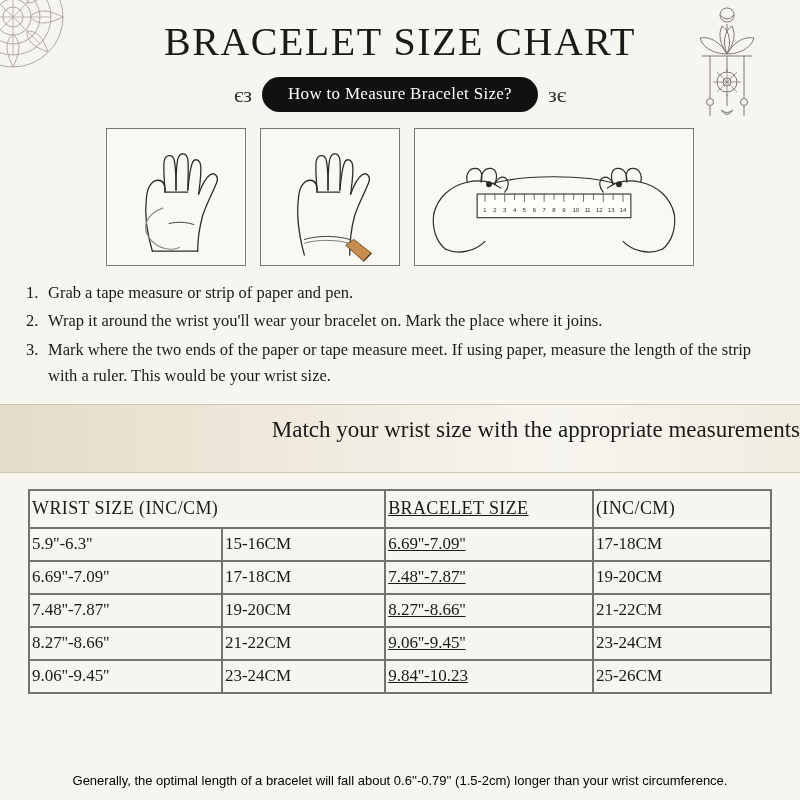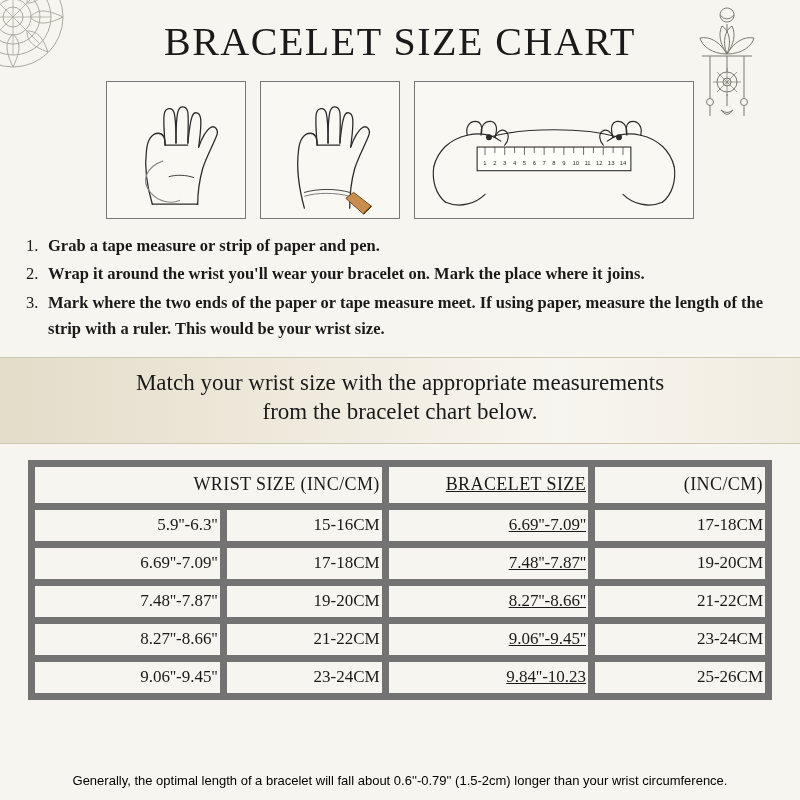--- a/index.html
+++ b/index.html
@@ -98,48 +98,48 @@
     font-size: 16.5px;
     line-height: 1.6;
     font-family: "Liberation Serif", serif;
   }
   .step {
     display: flex;
     gap: 6px;
     margin-bottom: 2px;
   }
   .step-num { width: 16px; flex: none; }
-  .step-text { flex: 1; font-weight: bold; }
+  .step-text { flex: 1; }
 
   
   .banner {
     margin-top: 14px;
-    padding: 10px 0 16px 0;
-    text-align: center;
+    padding: 10px 0 28px 0;
+    text-align: right;
     font-size: 23px;
     line-height: 1.3;
     background: linear-gradient(to right, #e3dcc9 0%, #efe9dc 35%, #f7f5ef 70%, #f1ece0 100%);
     border-top: 1px solid #cfc7b2;
     border-bottom: 1px solid #cfc7b2;
   }
 
   
   .table-wrap {
     margin: 16px 28px 0 28px;
   }
   table.size-table {
     width: 100%;
     border-collapse: collapse;
     font-size: 17px;
     font-family: "Liberation Serif", serif;
   }
   table.size-table th,
   table.size-table td {
-    border: 7px solid #737373;
-    text-align: right;
+    border: 2px solid #737373;
+    text-align: left;
     padding: 5px 2px 6px 2px;
     font-weight: normal;
   }
   table.size-table thead th {
     font-size: 18px;
     letter-spacing: 0.4px;
     padding: 7px 2px 8px 2px;
   }
   .col-a { width: 26%; }
   .col-b { width: 22%; }
@@ -216,20 +216,25 @@
       <circle cx="72" cy="100" r="3.5"></circle>
       <path d="M38 104 L38 114"></path>
       <path d="M72 104 L72 114"></path>
       <path d="M55 92 L55 104"></path>
       <path d="M49 108 q6 9 12 0 q-6 5 -12 0Z"></path>
     </g>
   </svg>
 
   <h1 class="title">BRACELET SIZE CHART</h1>
 
+  <div class="subtitle-wrap">
+    <span class="flourish">єз</span>
+    <span class="subtitle-pill">How to Measure Bracelet Size?</span>
+    <span class="flourish">зє</span>
+  </div>
 
   <div class="illus-row">
 
     <div class="illus small">
       <svg viewBox="0 0 140 138" width="138" height="136">
         <g fill="none" stroke="#2b2b2b" stroke-width="1.3" stroke-linecap="round">
           <path d="M46 124 C40 104 38 86 40 70 C41 58 46 52 52 52 C57 52 59 57 59 64"></path>
           <path d="M59 64 C58 52 57 40 58 33 C59 26 66 25 68 31 C70 38 70 52 70 62"></path>
           <path d="M70 62 C70 50 70 37 72 30 C74 23 81 24 82 31 C83 38 82 52 82 62"></path>
           <path d="M82 62 C83 52 84 42 86 36 C88 29 94 30 95 37 C96 44 94 58 93 66"></path>
@@ -330,21 +335,20 @@
       <span class="step-text">Wrap it around the wrist you'll wear your bracelet on. Mark the place where it joins.</span>
     </div>
     <div class="step">
       <span class="step-num">3.</span>
       <span class="step-text">Mark where the two ends of the paper or tape measure meet. If using paper, measure the length of the strip with a ruler. This would be your wrist size.</span>
     </div>
   </div>
 
   <div class="banner">
     <div>Match your wrist size with the appropriate measurements</div>
-    <div>from the bracelet chart below.</div>
   </div>
 
   <div class="table-wrap">
     <table class="size-table">
       <thead>
         <tr>
           <th class="col-a" colspan="2">WRIST SIZE (INC/CM)</th>
           <th class="col-c">BRACELET SIZE</th>
           <th class="col-d">(INC/CM)</th>
         </tr>

